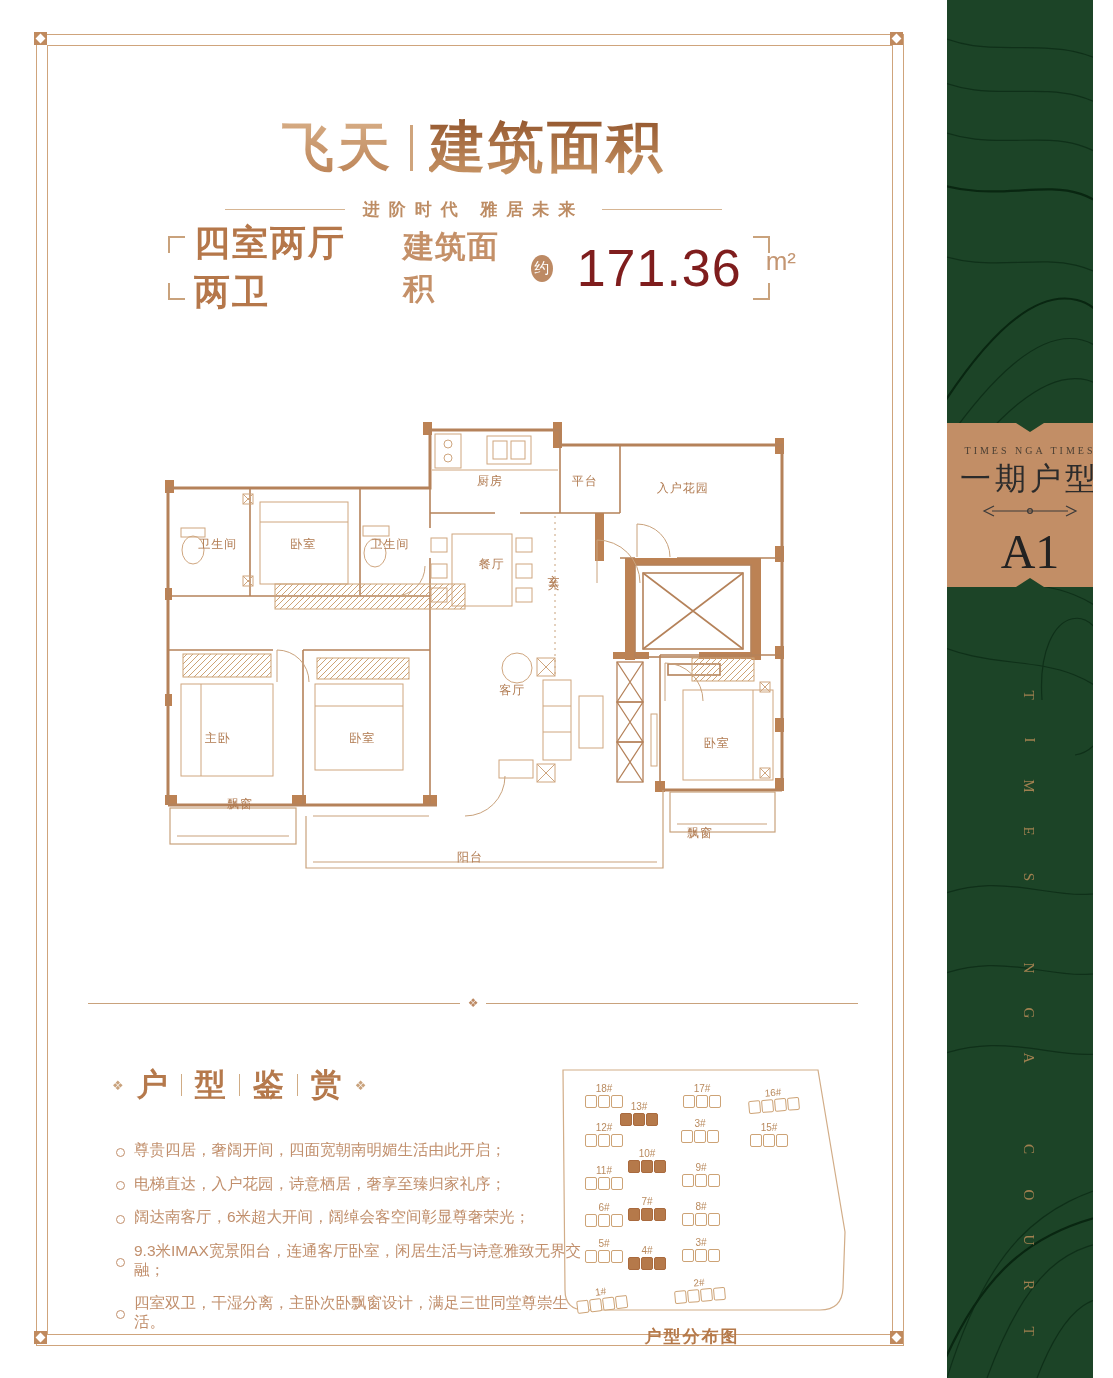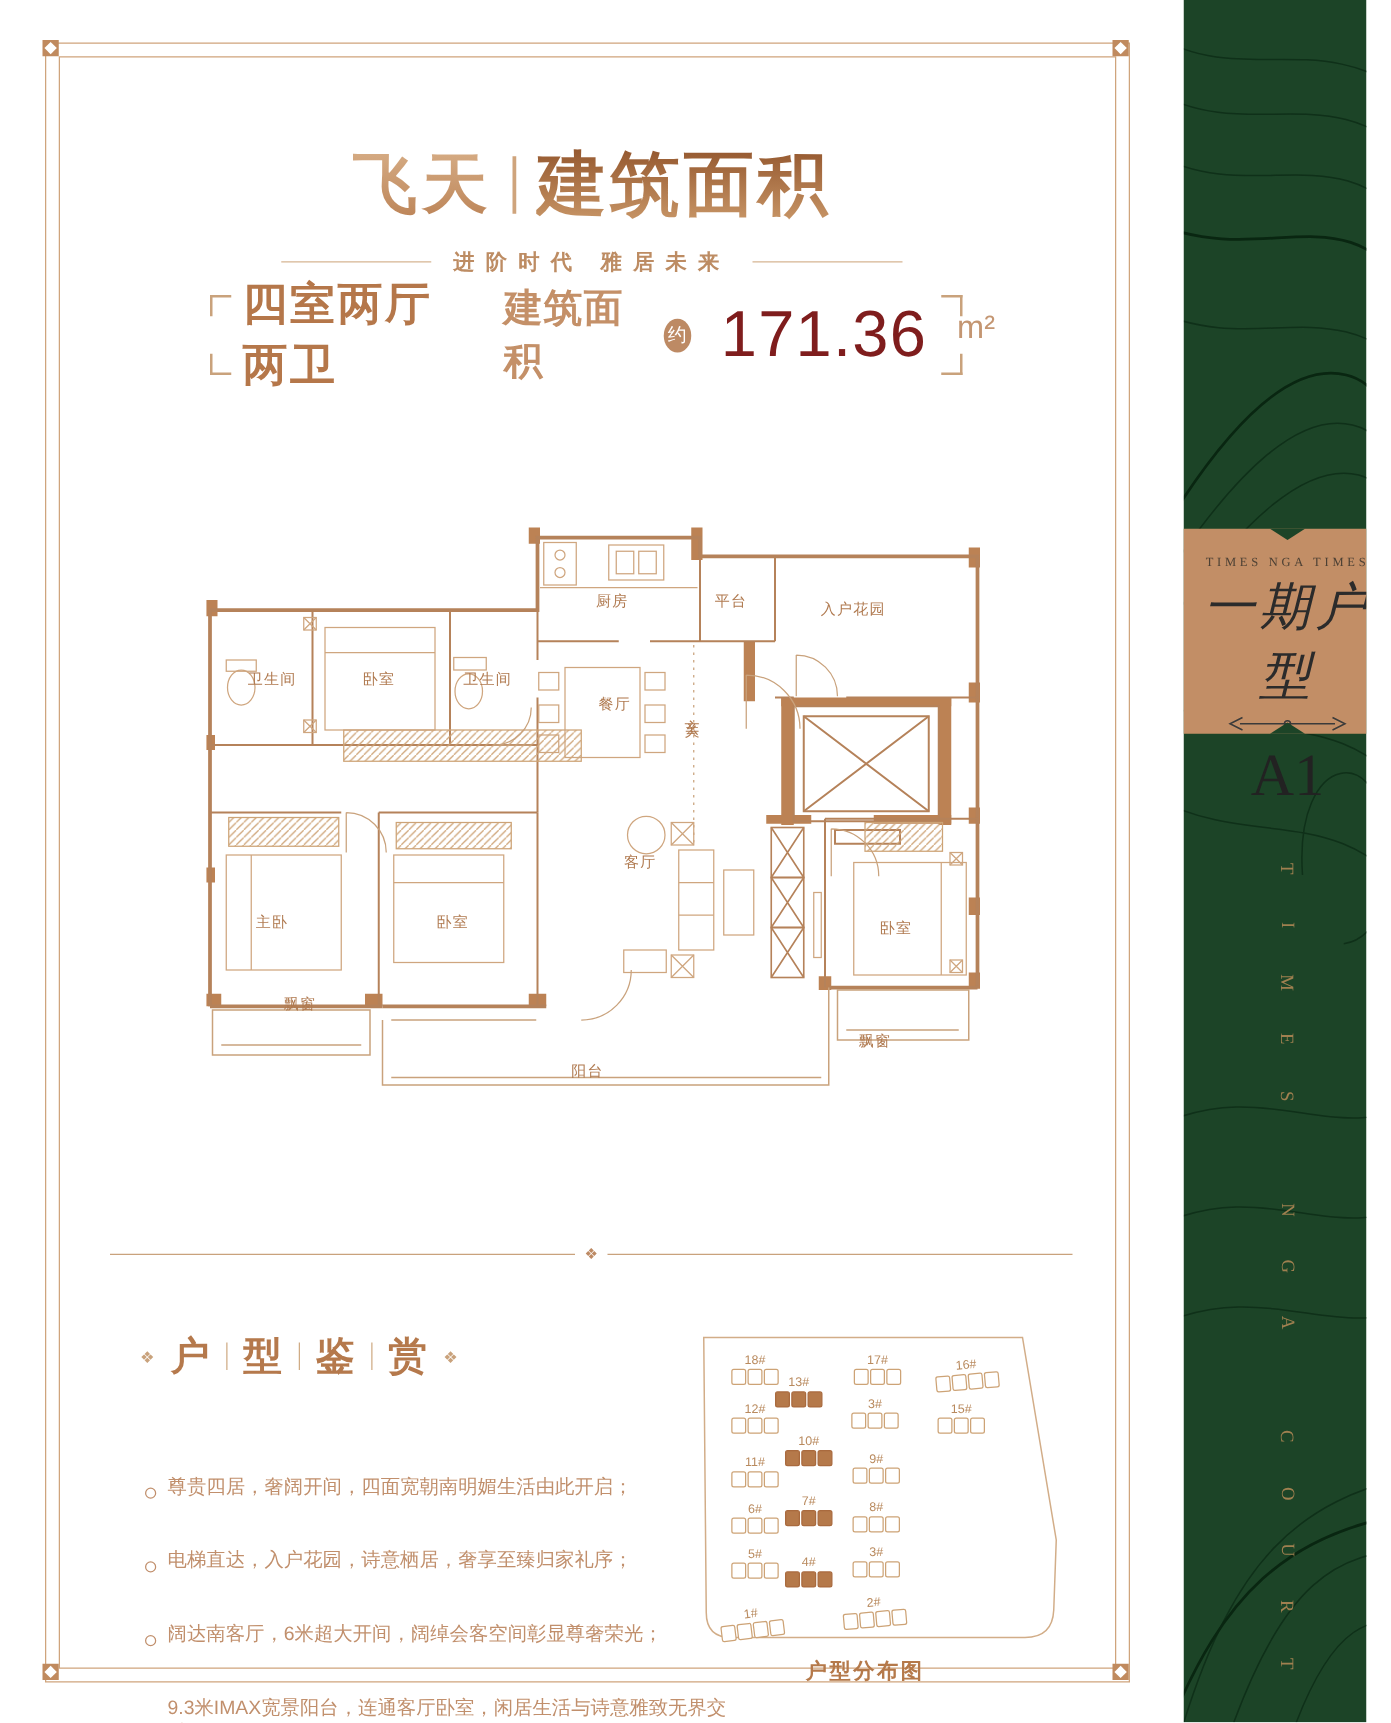--- a/index.html
+++ b/index.html
@@ -42,39 +42,39 @@
   
   .divider{position:absolute;left:88px;top:996px;width:770px;height:14px;display:flex;align-items:center;gap:8px;}
   .divider .dline{flex:1;height:1px;background:#c9a27c;}
   .divider .dorn{color:#bd8a64;font-size:12px;line-height:1;}
   
   .feat-head{position:absolute;left:112px;top:1064px;display:flex;align-items:center;gap:13px;color:#b5794c;}
   .feat-head .orn{font-size:13px;color:#c9a27c;}
   .feat-head .hchar{font-size:31px;font-weight:800;}
   .feat-head .hsep{width:1px;height:22px;background:#d0ac85;}
   .bullets{position:absolute;left:116px;top:1140px;width:480px;}
-  .bullet{display:flex;align-items:flex-end;margin-bottom:14.5px;color:#c18f6c;font-size:15.5px;line-height:19px;margin-top:40px;}
+  .bullet{display:flex;align-items:center;margin-bottom:14.5px;color:#c18f6c;font-size:15.5px;line-height:19px;}
   .bullet .dot{flex:0 0 auto;width:7px;height:7px;border:1.5px solid #c18f6c;border-radius:50%;margin:5px 9px 0 0;}
   
   .siteplan{position:absolute;left:552px;top:1062px;width:315px;height:290px;}
   .bld{position:absolute;text-align:center;}
   .bld .blabel{font-size:10px;color:#b98a5e;margin-bottom:1px;}
   .bld .bbox{display:flex;justify-content:center;gap:1px;}
   .bld .blk{width:10px;height:11px;border:1px solid #cda376;border-radius:2px;background:#fff;}
   .bld.filled .blk{background:#b5794a;border-color:#a96a3e;}
   .siteplan-caption{position:absolute;left:0;top:263px;width:280px;text-align:center;font-size:17px;font-weight:700;color:#b5794a;letter-spacing:2px;}
   
   .sidebar{position:absolute;left:947px;top:0;width:166px;height:1378px;background:#1c4427;overflow:hidden;}
   .badge{position:absolute;left:947px;top:423px;width:166px;height:164px;background:#c28e66;text-align:center;}
   .badge::before{content:"";position:absolute;left:50%;top:0;transform:translateX(-50%);
       border-left:14px solid transparent;border-right:14px solid transparent;border-top:9px solid #1c4427;}
   .badge::after{content:"";position:absolute;left:50%;bottom:0;transform:translateX(-50%);
       border-left:14px solid transparent;border-right:14px solid transparent;border-bottom:9px solid #1c4427;}
   .badge-en{margin-top:22px;font-family:"Liberation Serif",serif;font-size:10px;letter-spacing:3px;color:#4c4034;}
-  .badge-cn{margin-top:2px;font-family:"Liberation Serif",serif;font-size:41px;letter-spacing:4px;color:#2b2b2b;font-style:italic;}
+  .badge-cn{margin-top:2px;font-family:"Liberation Serif",serif;font-size:31px;letter-spacing:4px;color:#2b2b2b;}
   .badge-arrow{margin-top:4px;}
   .badge-unit{margin-top:2px;font-family:"Liberation Serif",serif;font-size:48px;color:#222;}
   .vtext{position:absolute;left:947px;top:688px;width:166px;height:650px;display:flex;flex-direction:column;align-items:center;justify-content:space-between;}
   .vtext span{display:block;height:14px;font-family:"Liberation Serif",serif;font-size:15px;color:#a08050;transform:rotate(90deg);}
 </style>
 </head>
 <body>
 
 <div class="page">
 
@@ -300,20 +300,24 @@
         <span>电梯直达，入户花园，诗意栖居，奢享至臻归家礼序；</span>
       </div>
     <div class="bullet">
         <span class="dot"></span>
         <span>阔达南客厅，6米超大开间，阔绰会客空间彰显尊奢荣光；</span>
       </div>
     <div class="bullet">
         <span class="dot"></span>
         <span>9.3米IMAX宽景阳台，连通客厅卧室，闲居生活与诗意雅致无界交融；</span>
       </div>
+    <div class="bullet">
+        <span class="dot"></span>
+        <span>四室双卫，干湿分离，主卧次卧飘窗设计，满足三世同堂尊崇生活。</span>
+      </div>
   </div>
 
   <div class="siteplan">
     <svg width="315" height="290" viewBox="0 0 315 290">
       <path d="M11,8 L266,8 L293,170 L291,226 Q290,248 268,248 L33,248 Q13,248 13,228 Z" fill="none" stroke="#d2ad88" stroke-width="1.2"></path>
     </svg>
     <div class="bld" style="left:33px;top:21px;">
         <div class="blabel">18#</div>
         <div class="bbox">
           <span class="blk"></span>

